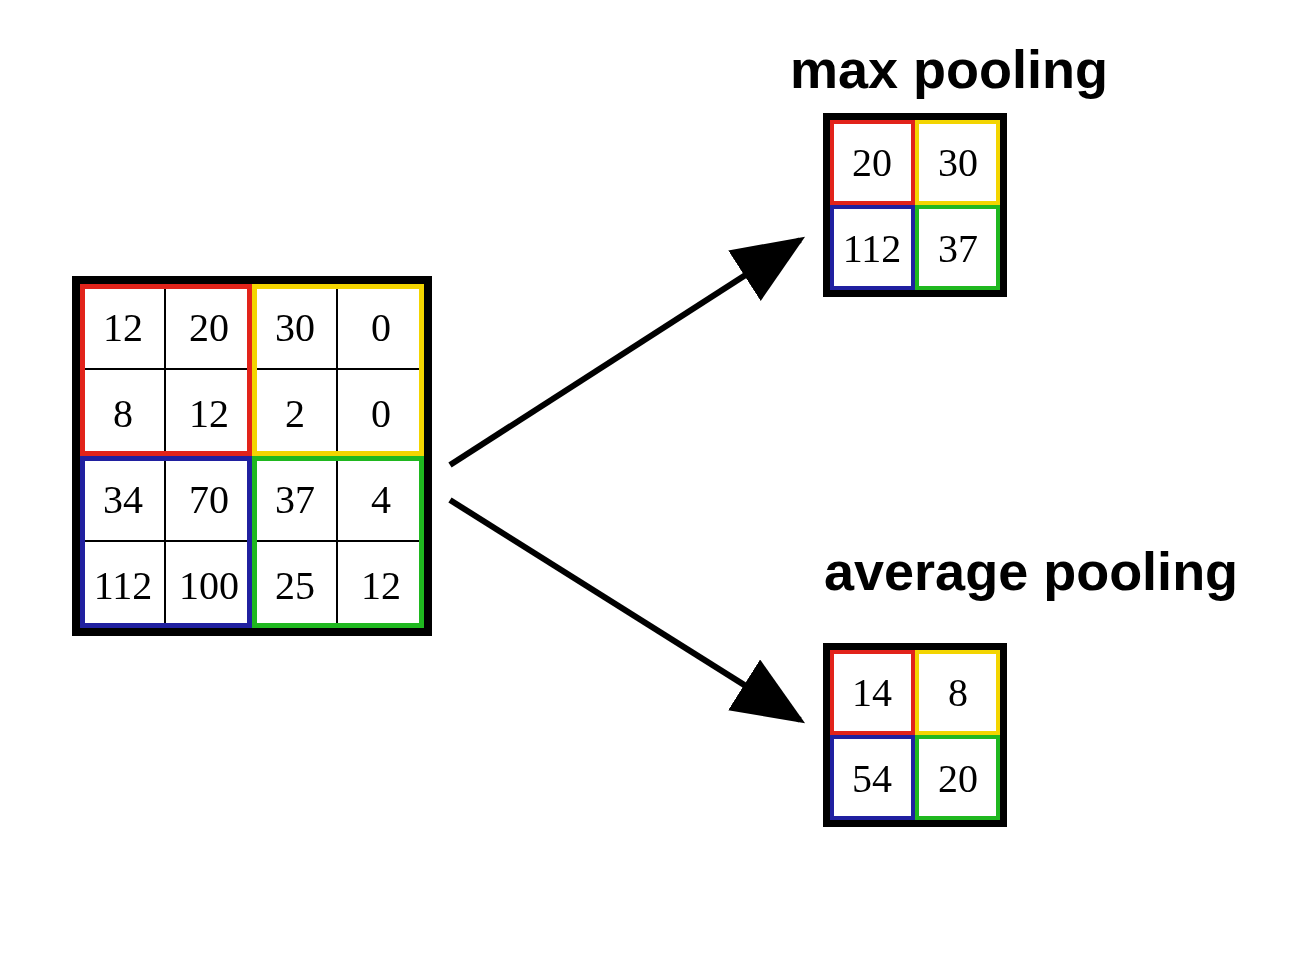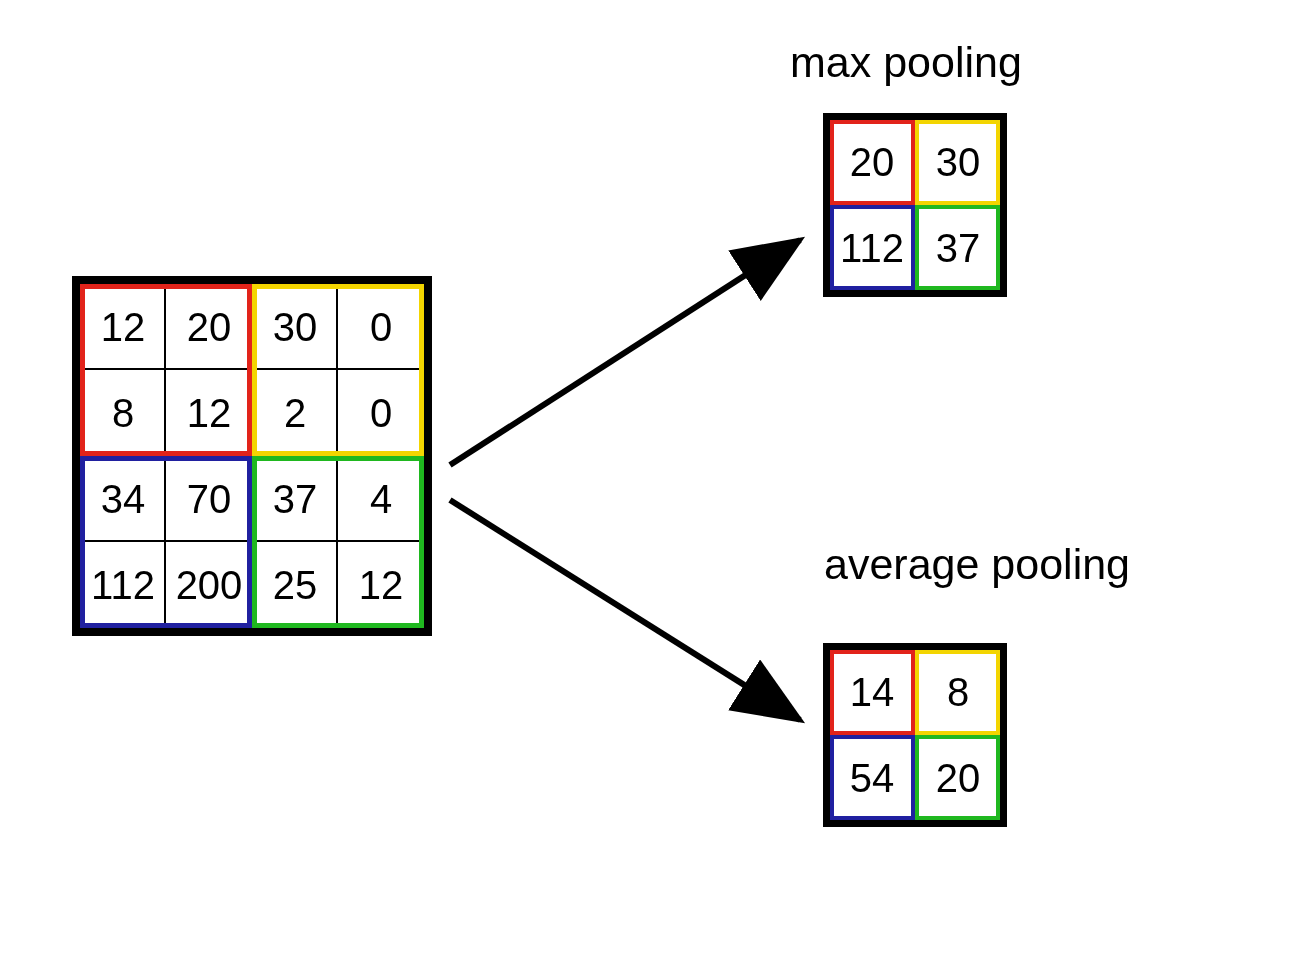--- a/index.html
+++ b/index.html
@@ -7,26 +7,28 @@
     padding: 0;
     width: 1302px;
     height: 954px;
     background: #ffffff;
     font-family: Arial, Helvetica, sans-serif;
     position: relative;
     overflow: hidden;
   }
   .label {
     position: absolute;
-    font-size: 43px;
+    font-size: 54px;
     color: #000;
+    font-weight: bold;
   }
   .grid {
     position: absolute;
     background: #fff;
+    font-family: Liberation Serif, serif;
   }
   .cell {
     position: absolute;
     display: flex;
     align-items: center;
     justify-content: center;
     font-size: 40px;
     color: #000;
     box-sizing: border-box;
   }
@@ -79,21 +81,21 @@
   <div class="cell cell-big" style="left:88px;  top:88px;">12</div>
   <div class="cell cell-big" style="left:174px; top:88px;">2</div>
   <div class="cell cell-big" style="left:260px; top:88px;">0</div>
 
   <div class="cell cell-big" style="left:2px;   top:174px;">34</div>
   <div class="cell cell-big" style="left:88px;  top:174px;">70</div>
   <div class="cell cell-big" style="left:174px; top:174px;">37</div>
   <div class="cell cell-big" style="left:260px; top:174px;">4</div>
 
   <div class="cell cell-big" style="left:2px;   top:260px;">112</div>
-  <div class="cell cell-big" style="left:88px;  top:260px;">200</div>
+  <div class="cell cell-big" style="left:88px;  top:260px;">100</div>
   <div class="cell cell-big" style="left:174px; top:260px;">25</div>
   <div class="cell cell-big" style="left:260px; top:260px;">12</div>
 
   <div class="frame" style="left:0px;   top:0px;   width:172px; height:172px; border:5px solid #e2231a;"></div>
   <div class="frame" style="left:172px; top:0px;   width:172px; height:172px; border:5px solid #f3d500;"></div>
   <div class="frame" style="left:0px;   top:172px; width:172px; height:172px; border:5px solid #2020a0;"></div>
   <div class="frame" style="left:172px; top:172px; width:172px; height:172px; border:5px solid #1fb81f;"></div>
 </div>
 
 <div class="grid" style="left:830px; top:120px; width:170px; height:170px;">

